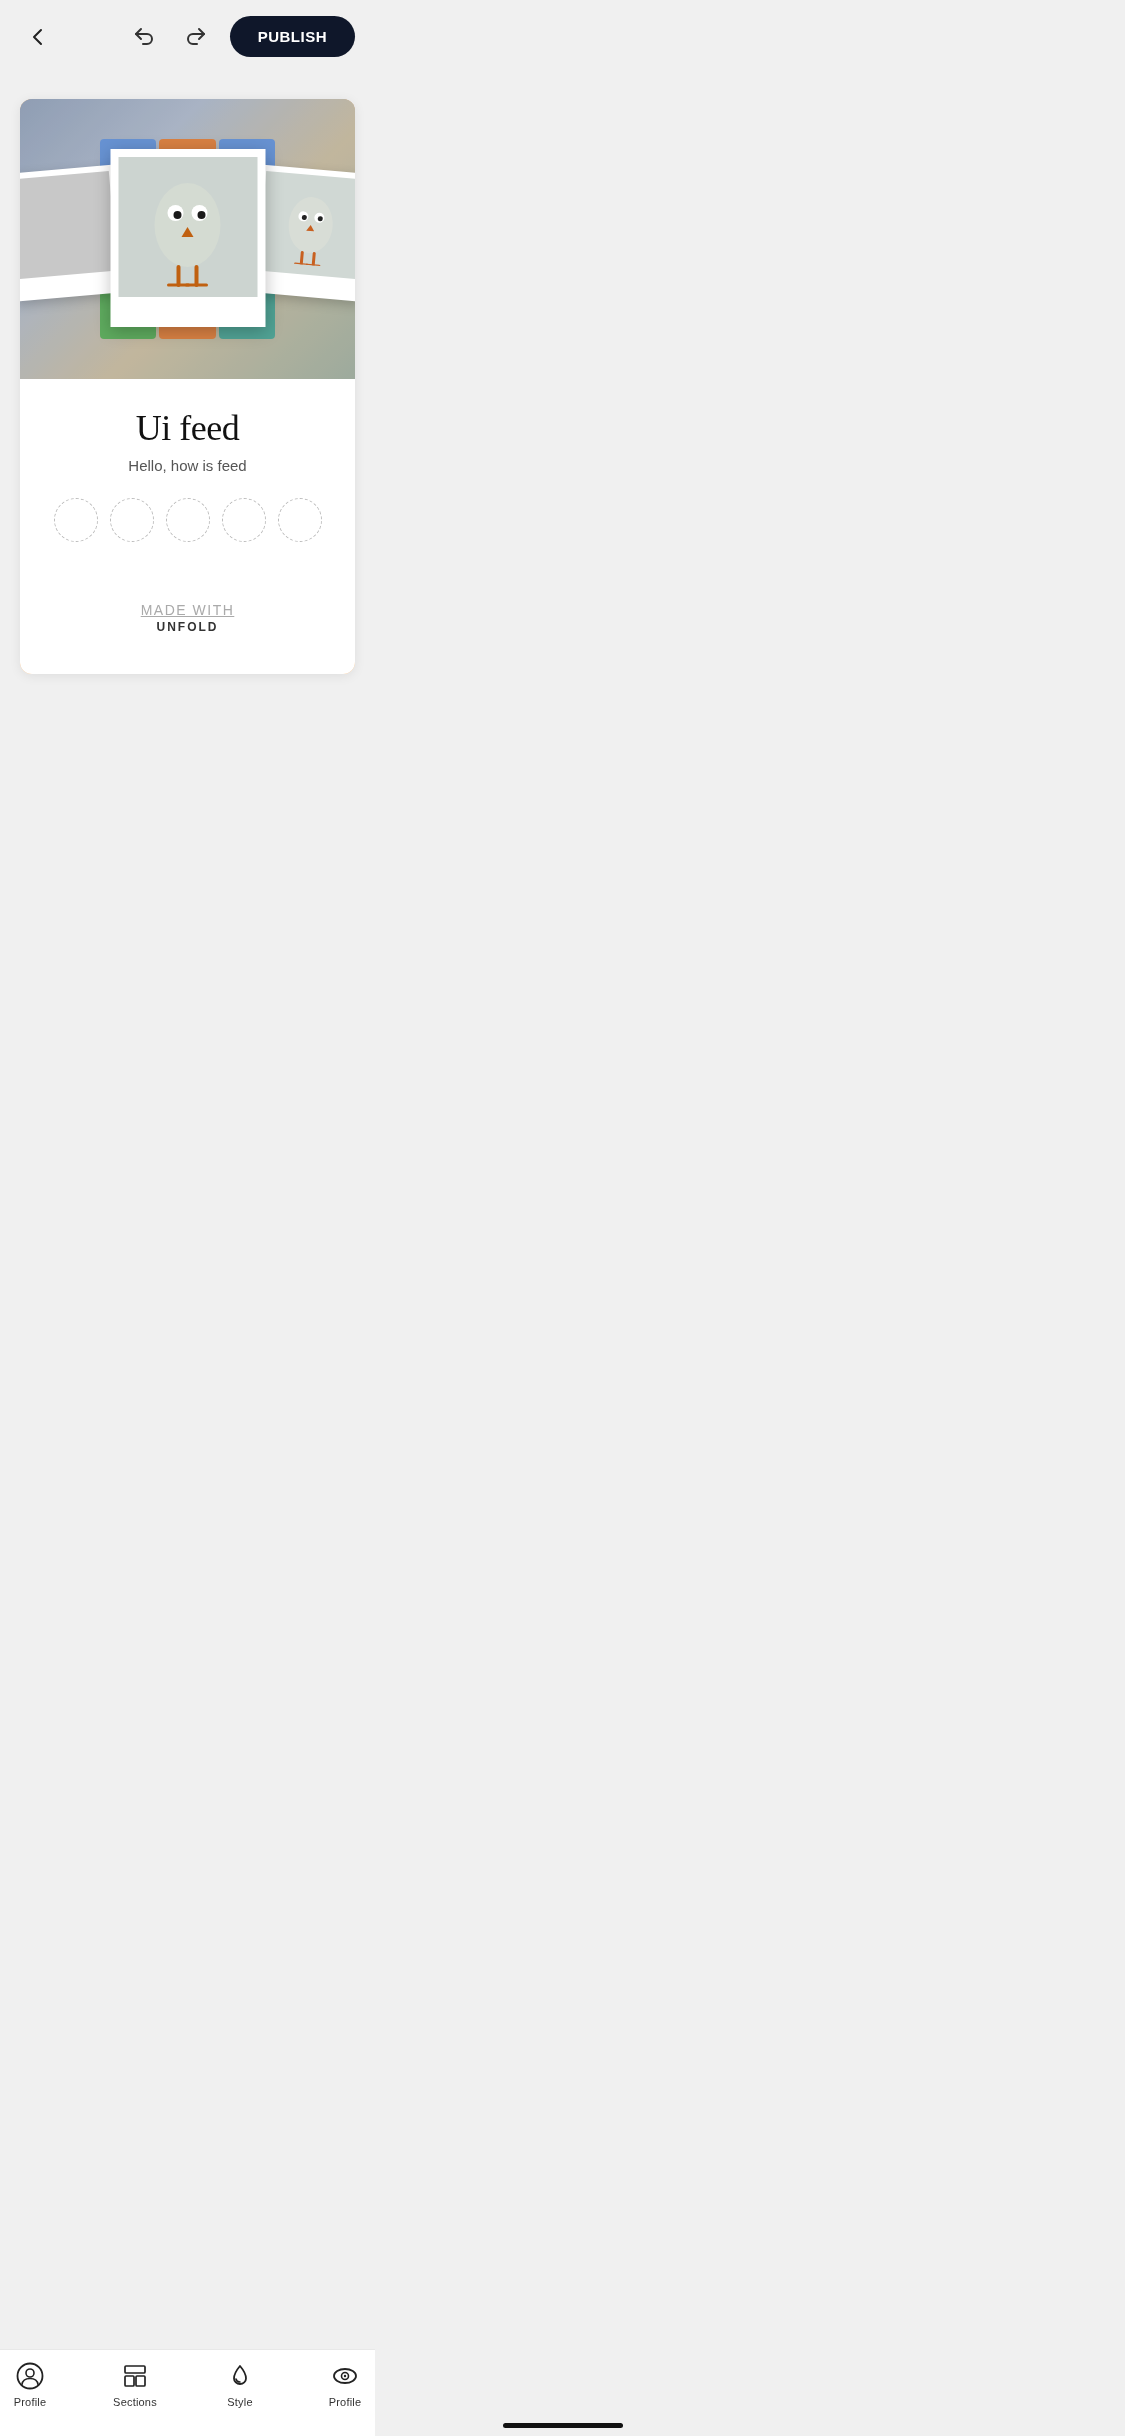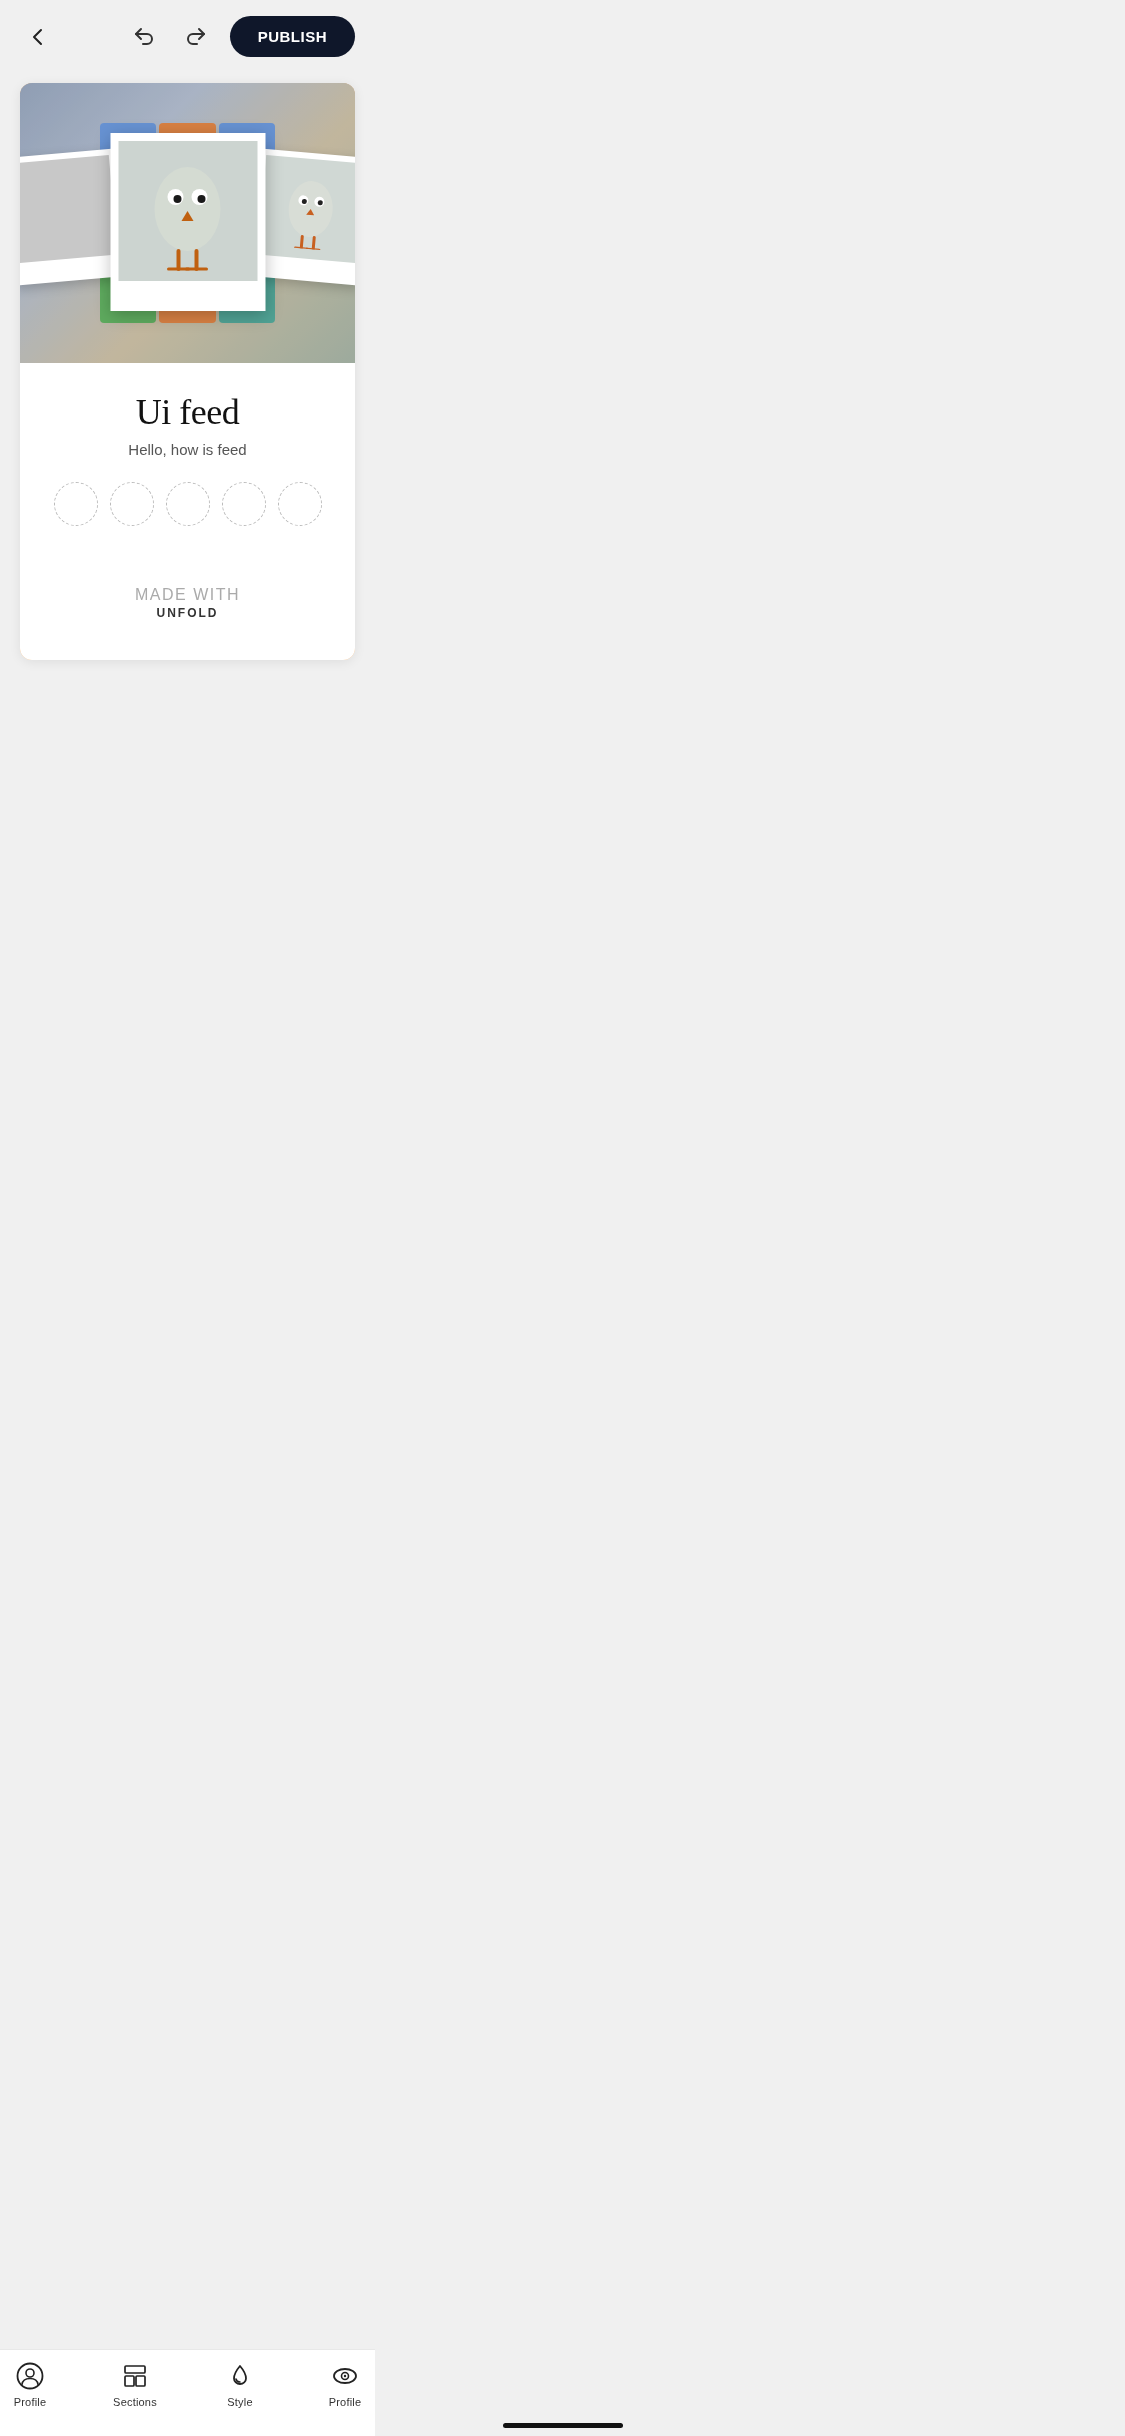--- a/index.html
+++ b/index.html
@@ -50,21 +50,21 @@
       border-radius: 24px;
       padding: 12px 28px;
       font-size: 15px;
       font-weight: 600;
       cursor: pointer;
       letter-spacing: 0.5px;
     }
 
     
     .story-wrapper {
-      margin: 10px 20px 20px 20px;
+      margin: 26px 20px 20px 20px;
       background: #fdba74;
       border-radius: 12px;
       overflow: hidden;
       box-shadow: 0 2px 12px rgba(0,0,0,0.08);
     }
 
     
     .collage-area {
       position: relative;
       width: 100%;
@@ -208,25 +208,26 @@
       color: #111;
     }
 
     
     .made-with {
       text-align: center;
       padding: 32px 0 16px 0;
     }
 
     .made-with-label {
-      font-size: 16px;
+      font-size: 14px;
       color: #aaa;
       letter-spacing: 1.5px;
       text-transform: uppercase;
       margin-bottom: 2px;
+      text-decoration: underline;
     }
 
     .made-with-brand {
       font-size: 12px;
       font-weight: 700;
       color: #333;
       letter-spacing: 2px;
       text-transform: uppercase;
     }
 

